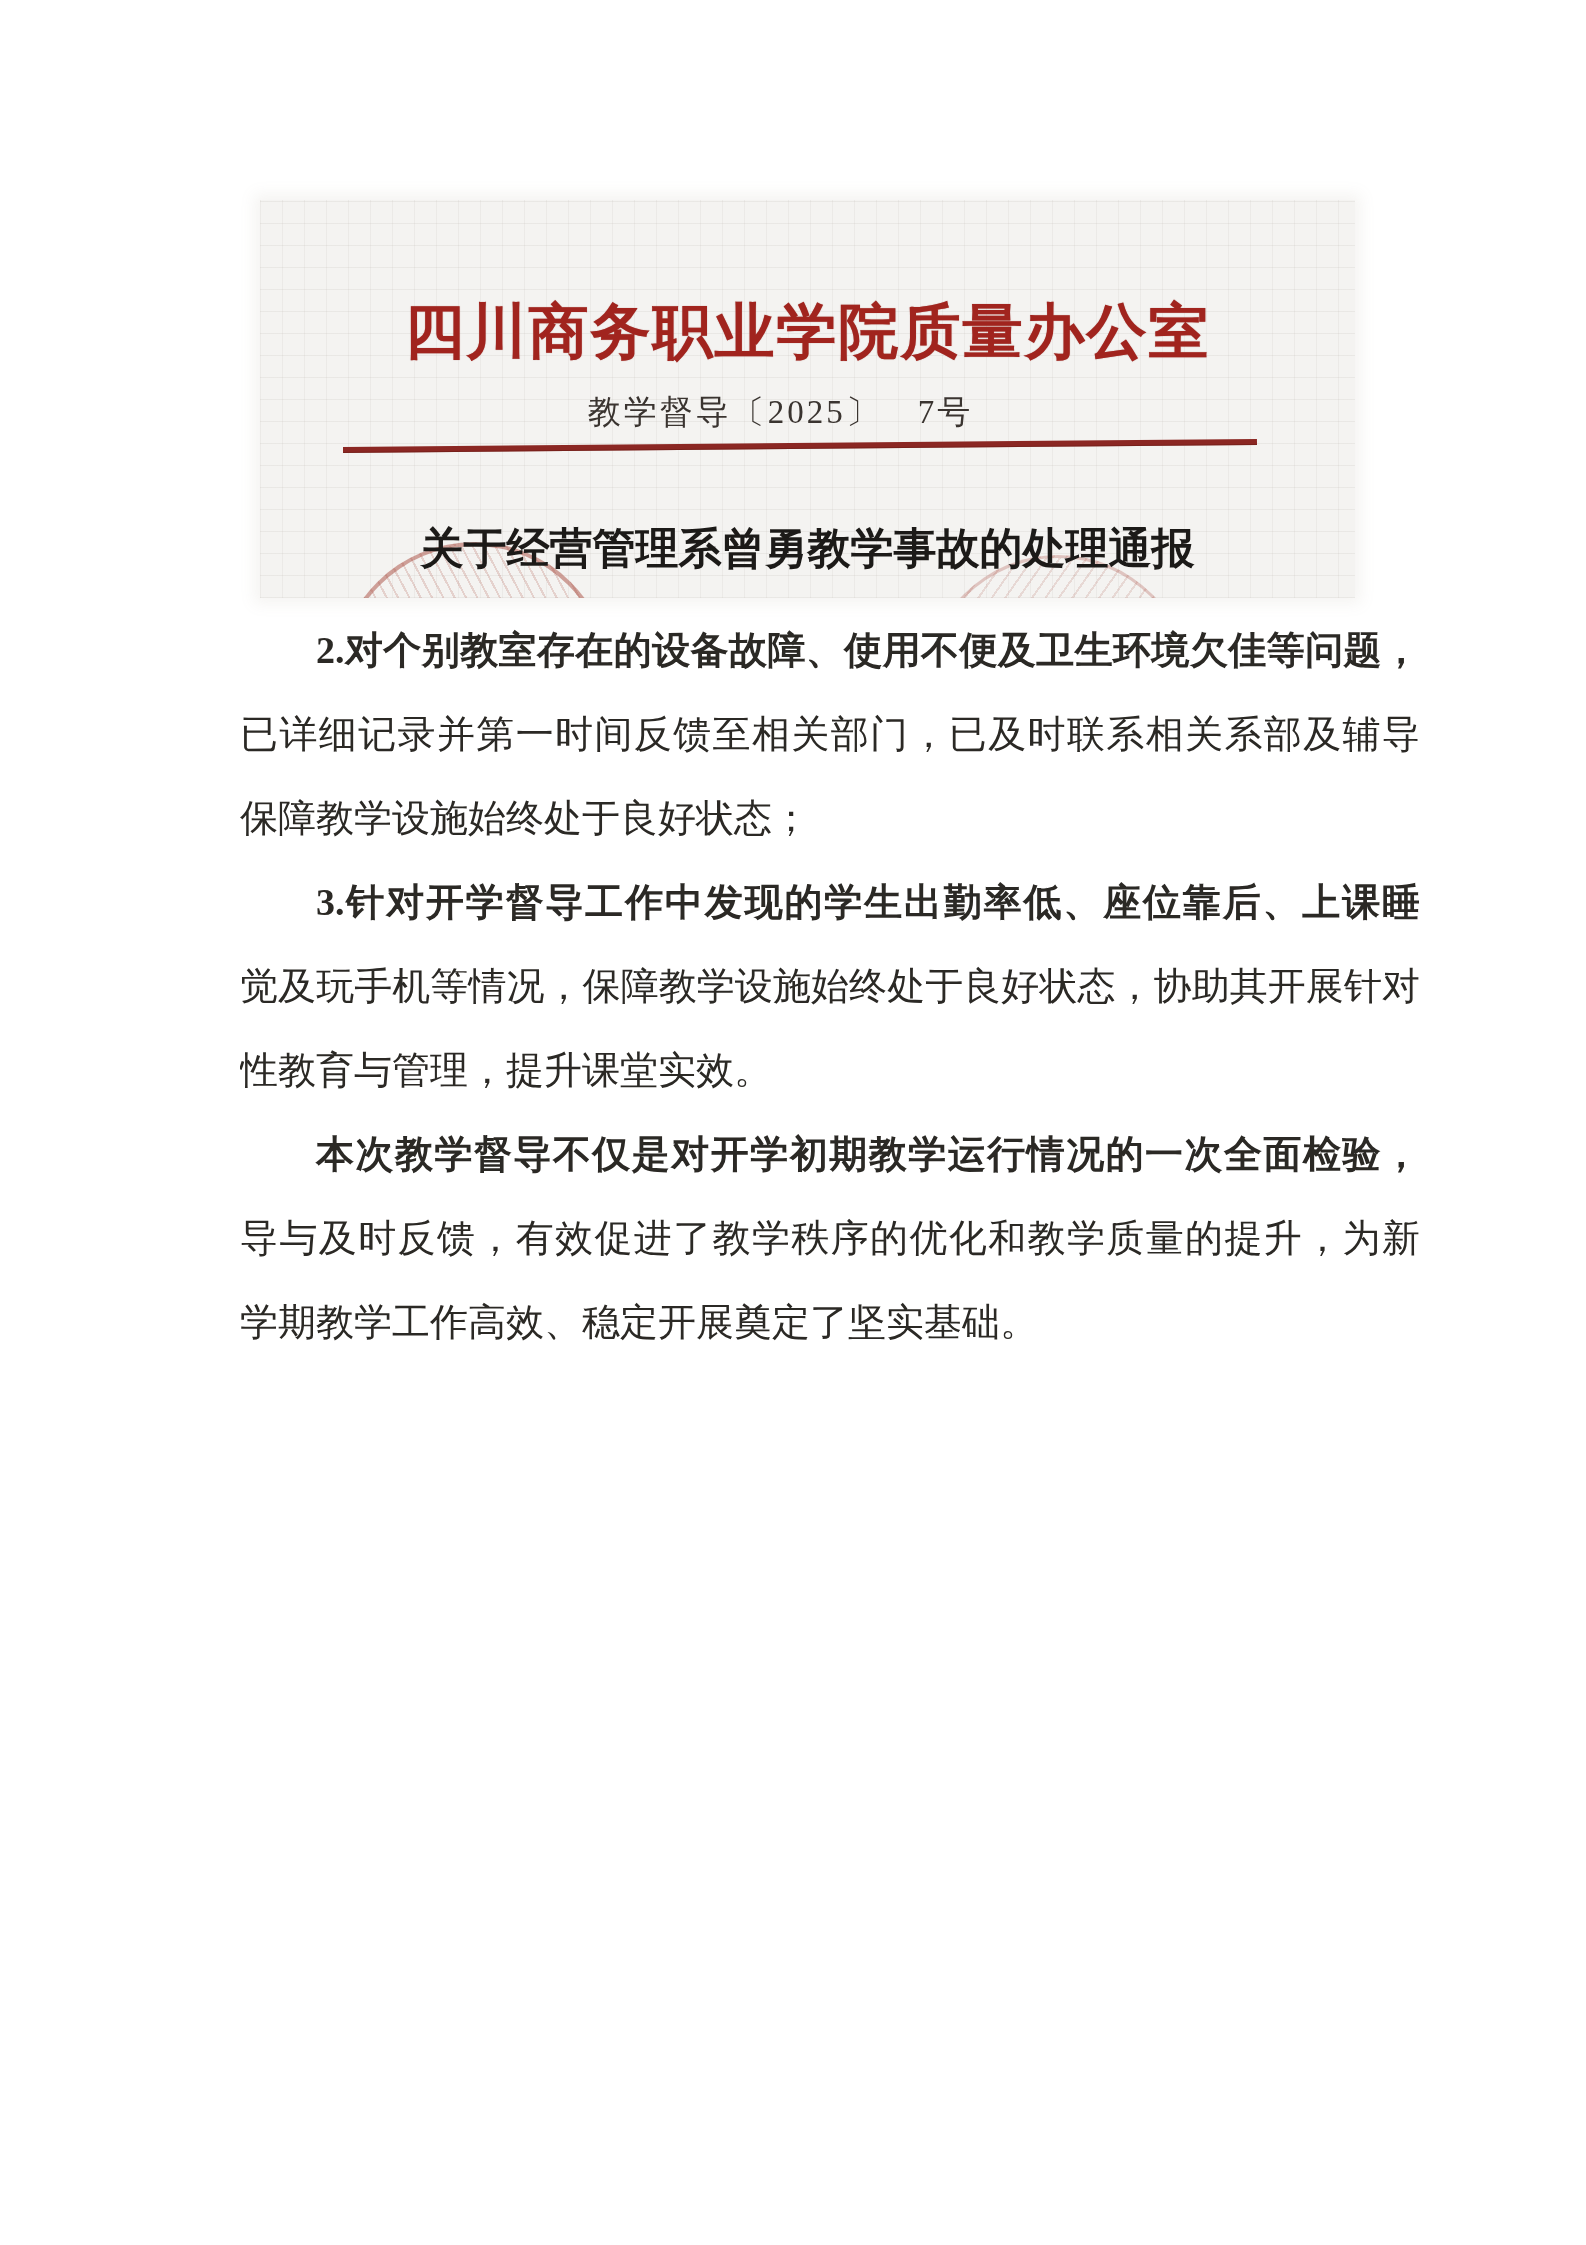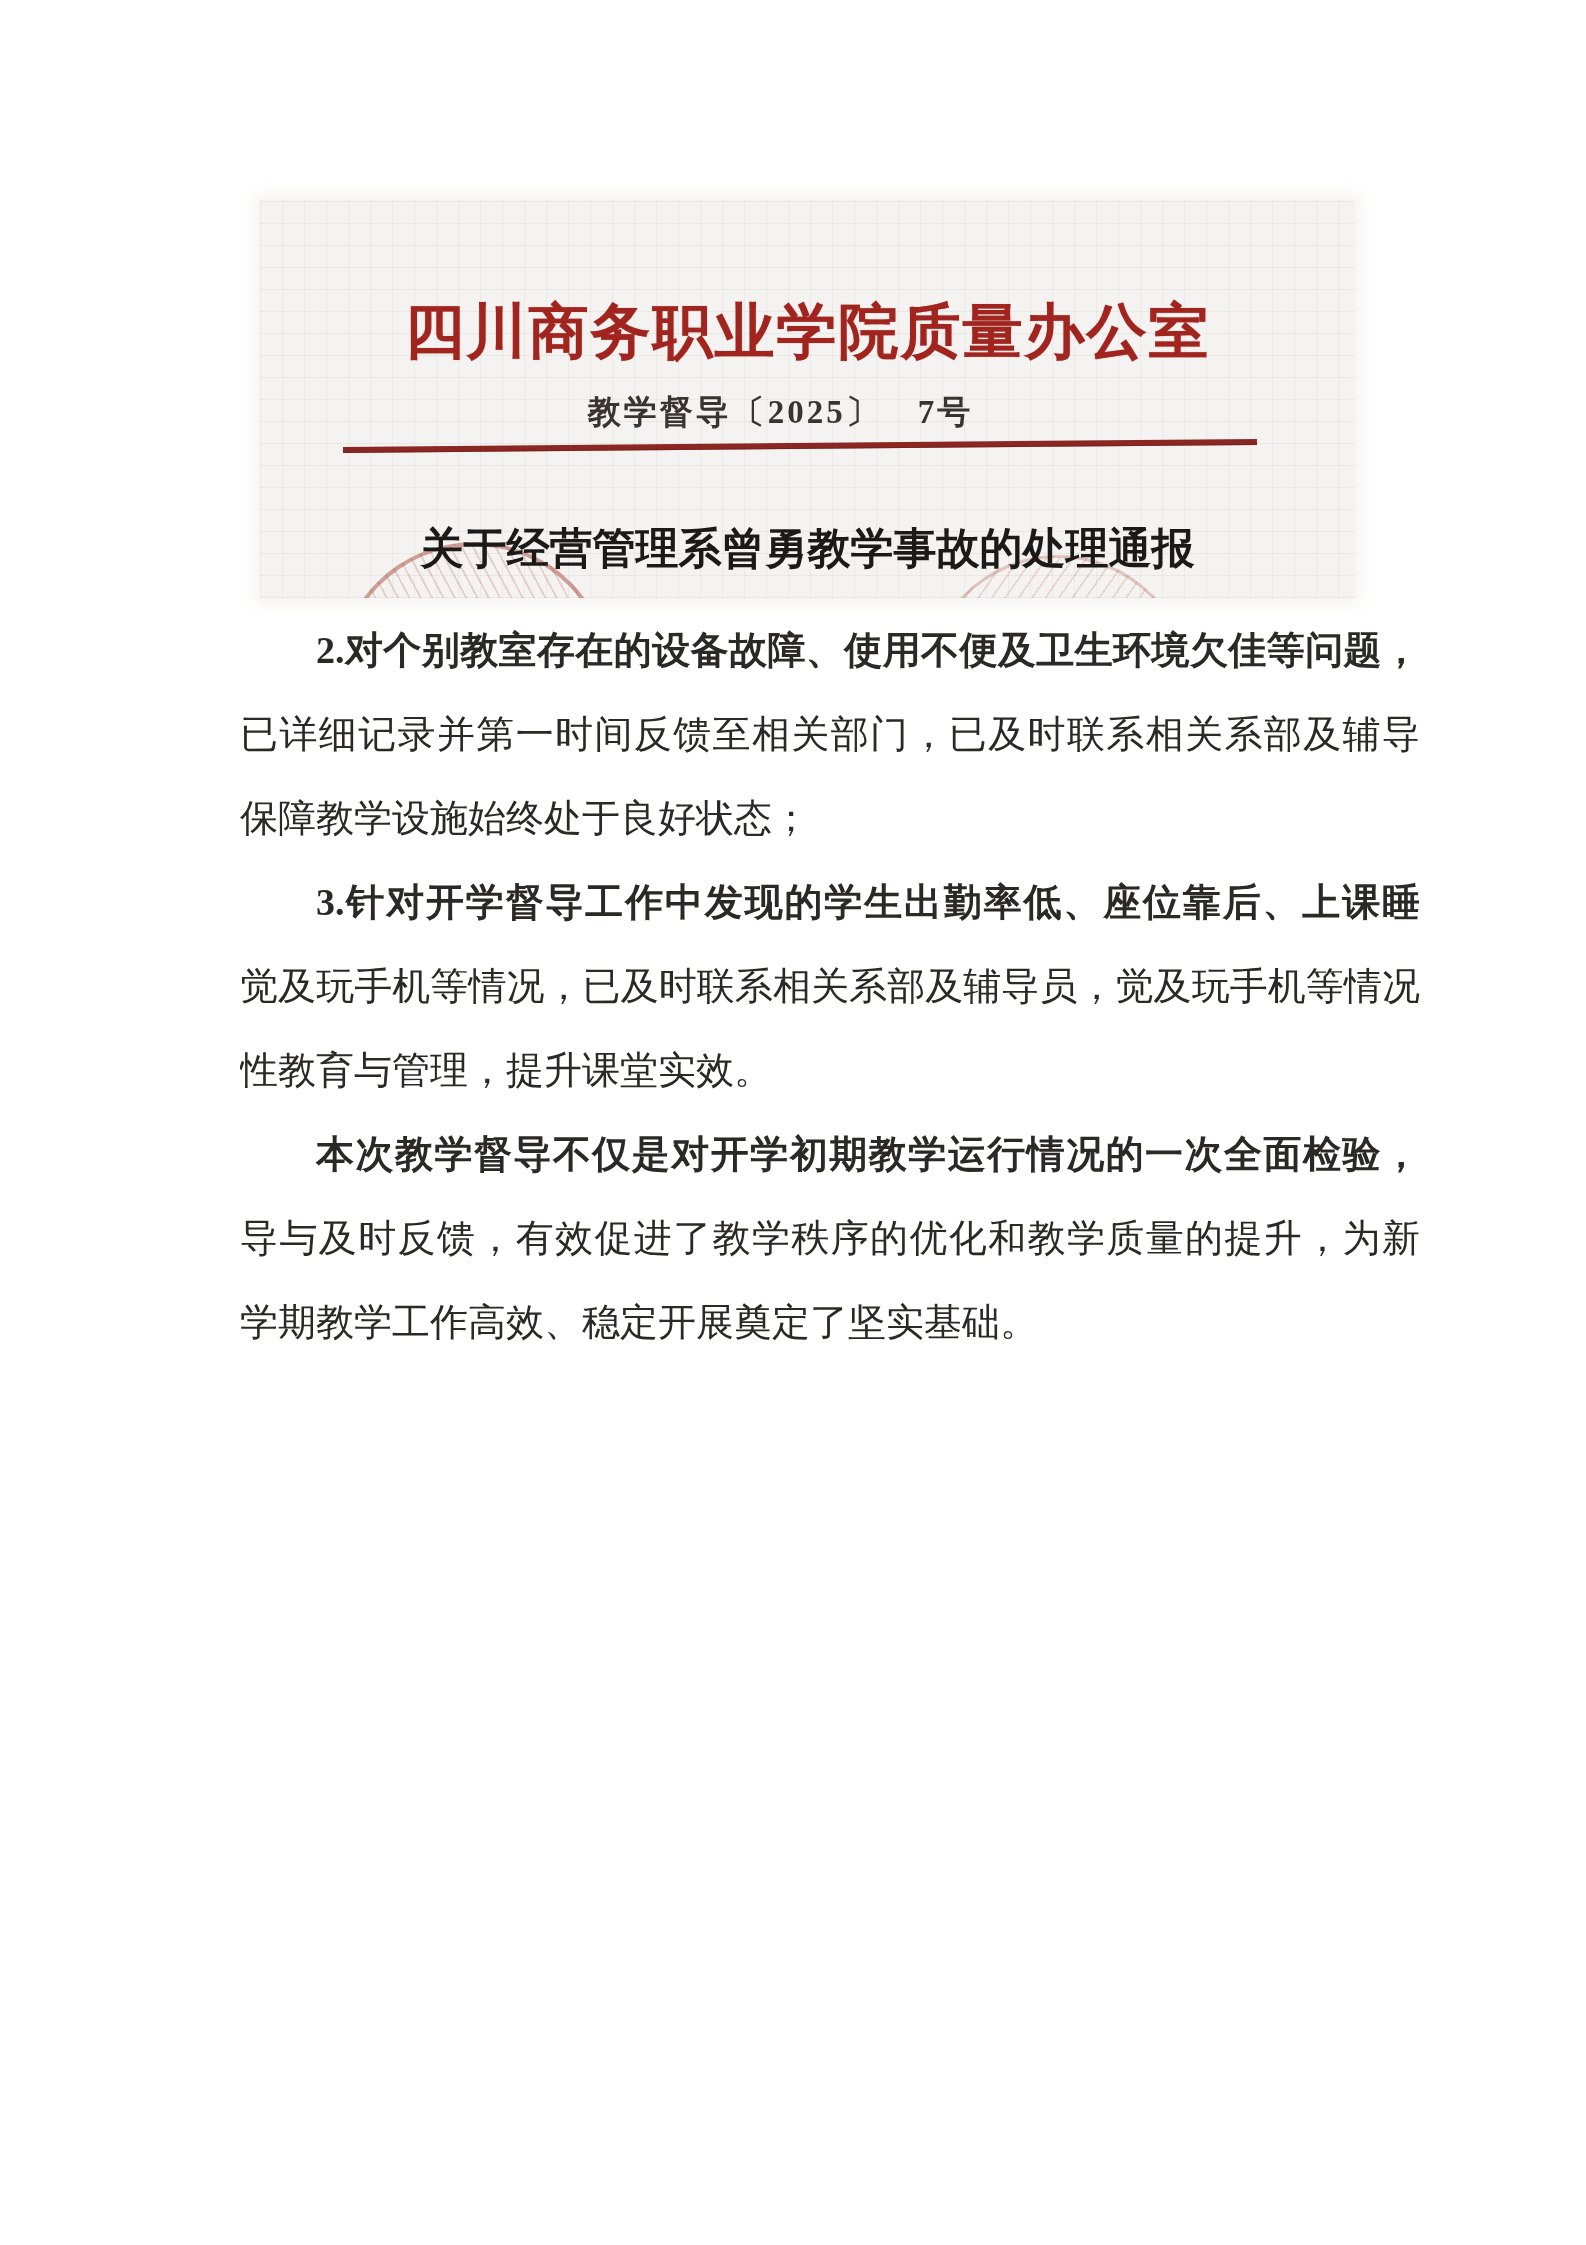--- a/index.html
+++ b/index.html
@@ -48,21 +48,20 @@
   .doc-number {
     position: absolute;
     left: 0; right: 0;
     top: 190px;
     text-align: center;
     transform: translateX(-27px);
     font-size: 33px;
     letter-spacing: 3px;
     color: #3a3430;
     white-space: nowrap;
-    font-weight: bold;
   }
 
   .red-rule {
     position: absolute;
     left: 83px;
     top: 243px;
     width: 914px;
     height: 5px;
     background: #8b2723;
     border-bottom: 1px solid rgba(100,25,20,0.5);
@@ -153,20 +152,20 @@
 
     <div class="notice-title">关于经营管理系曾勇教学事故的处理通报</div>
 
   </div>
 
   <div class="body-text">
     <div class="body-line indent">2.对个别教室存在的设备故障、使用不便及卫生环境欠佳等问题，</div>
     <div class="body-line">已详细记录并第一时间反馈至相关部门，已及时联系相关系部及辅导员，</div>
     <div class="body-line end">保障教学设施始终处于良好状态；</div>
     <div class="body-line indent">3.针对开学督导工作中发现的学生出勤率低、座位靠后、上课睡</div>
-    <div class="body-line">觉及玩手机等情况，已及时联系相关系部及辅导员，觉及玩手机等情况</div>
+    <div class="body-line">觉及玩手机等情况，保障教学设施始终处于良好状态，协助其开展针对</div>
     <div class="body-line end">性教育与管理，提升课堂实效。</div>
     <div class="body-line indent">本次教学督导不仅是对开学初期教学运行情况的一次全面检验，</div>
     <div class="body-line">导与及时反馈，有效促进了教学秩序的优化和教学质量的提升，为新</div>
     <div class="body-line end">学期教学工作高效、稳定开展奠定了坚实基础。</div>
   </div>
 
 </div>
 
 </body></html>

